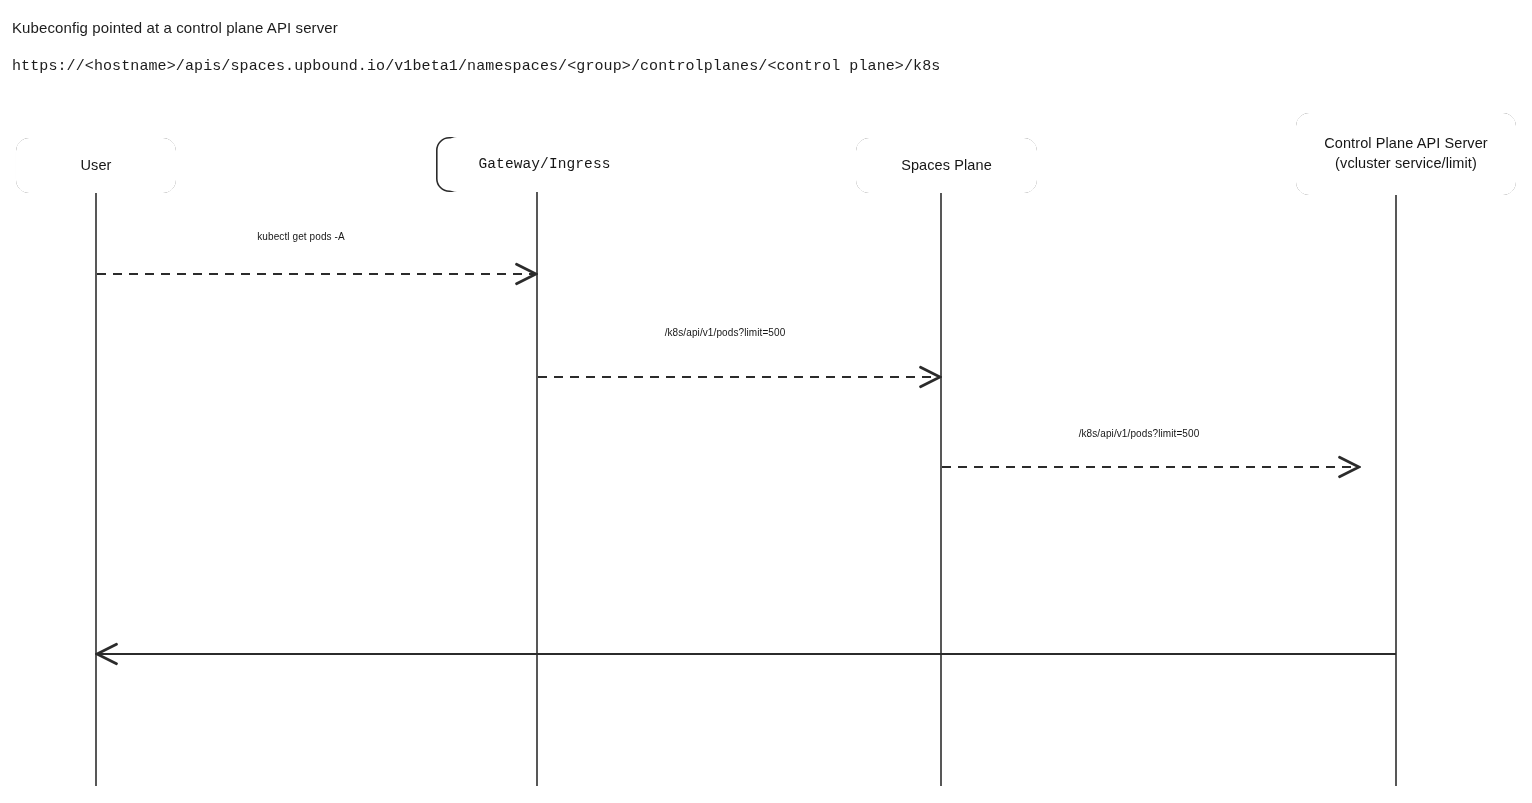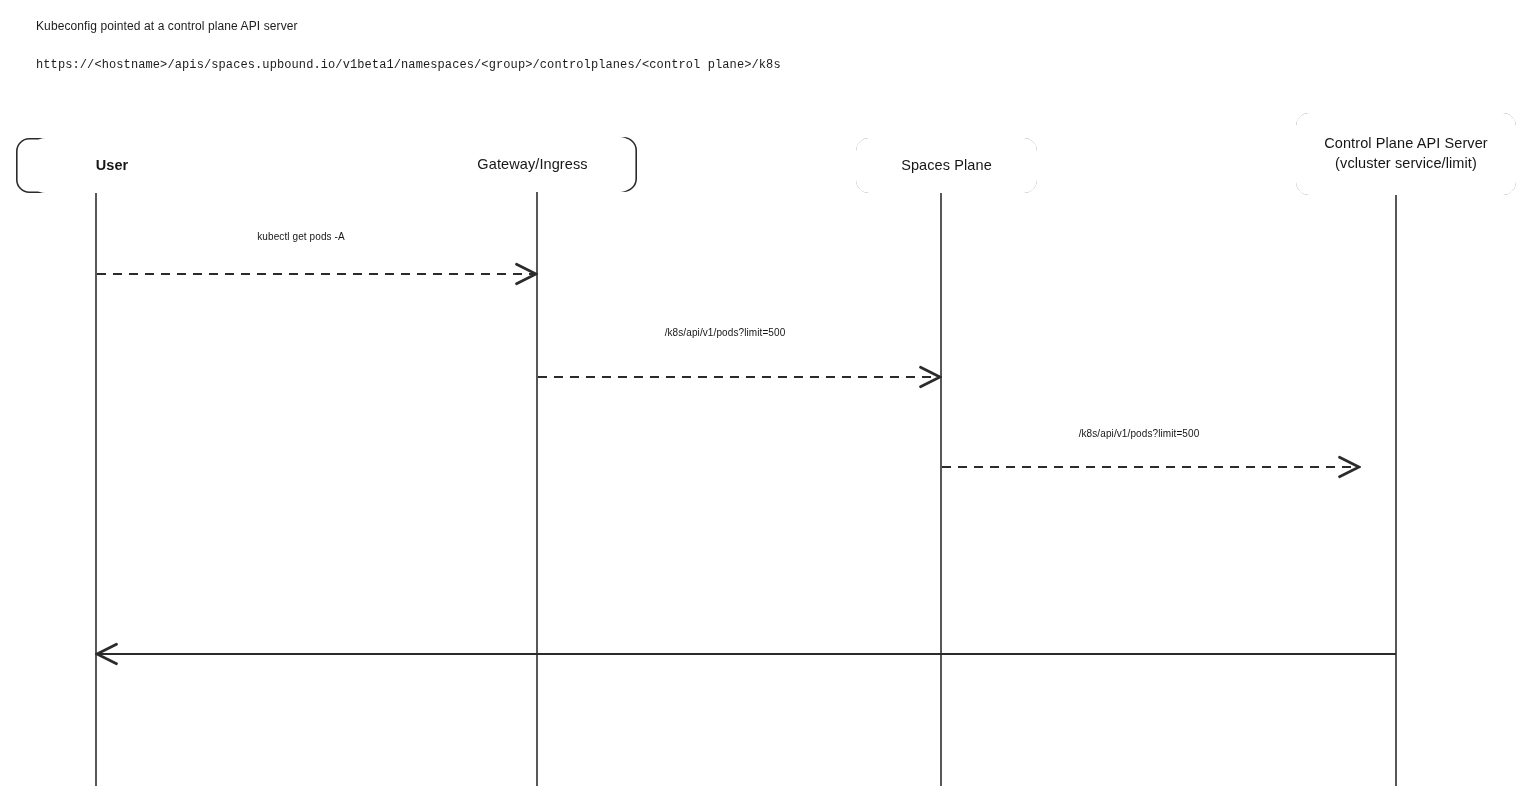--- a/index.html
+++ b/index.html
@@ -14,22 +14,22 @@
     position: relative;
     overflow: hidden;
     font-family: "Liberation Sans", sans-serif;
     color: #1a1a1a;
     -webkit-font-smoothing: antialiased;
   }
 
   
   .note {
     position: absolute;
-    left: 36px;
-    font-size: 12px;
+    left: 12px;
+    font-size: 15px;
     line-height: 1.2;
     color: #1c1c1c;
     white-space: nowrap;
     letter-spacing: 0.1px;
   }
   #note-title { top: 19px; }
   #note-url   { top: 58px; font-family: Liberation Mono, monospace; }
 
   
   #diagram {
@@ -103,25 +103,25 @@
     <line x1="97" y1="274" x2="536" y2="274" stroke="#2b2b2b" stroke-width="1.8" stroke-dasharray="9 7" marker-end="url(#arrow-open-right)"></line>
 
     <line x1="538" y1="377" x2="940" y2="377" stroke="#2b2b2b" stroke-width="1.8" stroke-dasharray="9 7" marker-end="url(#arrow-open-right)"></line>
 
     <line x1="942" y1="467" x2="1359" y2="467" stroke="#2b2b2b" stroke-width="1.8" stroke-dasharray="9 7" marker-end="url(#arrow-open-right)"></line>
 
     <line x1="1396" y1="654" x2="97" y2="654" stroke="#2b2b2b" stroke-width="1.8" marker-end="url(#arrow-open-right)"></line>
   </g>
 </svg>
 
-<div class="participant" style="left:32px; top:138px; width:160px; height:55px; border:none;font-weight:bold;">
+<div class="participant" style="left:16px; top:138px; width:160px; height:55px; border:none;">
   <span>User</span>
 </div>
 
-<div class="participant" style="left:432px; top:137px; width:201px; height:55px; border:none;">
+<div class="participant" style="left:444px; top:137px; width:201px; height:55px; border:none;font-family:Liberation Mono, monospace;">
   <span>Gateway/Ingress</span>
 </div>
 
 <div class="participant" style="left:856px; top:138px; width:181px; height:55px; border:none;">
   <span>Spaces Plane</span>
 </div>
 
 <div class="participant" style="left:1296px; top:113px; width:220px; height:82px; border:none; flex-direction:column;">
   <span>Control Plane API Server</span>
   <span>(vcluster service/limit)</span>

